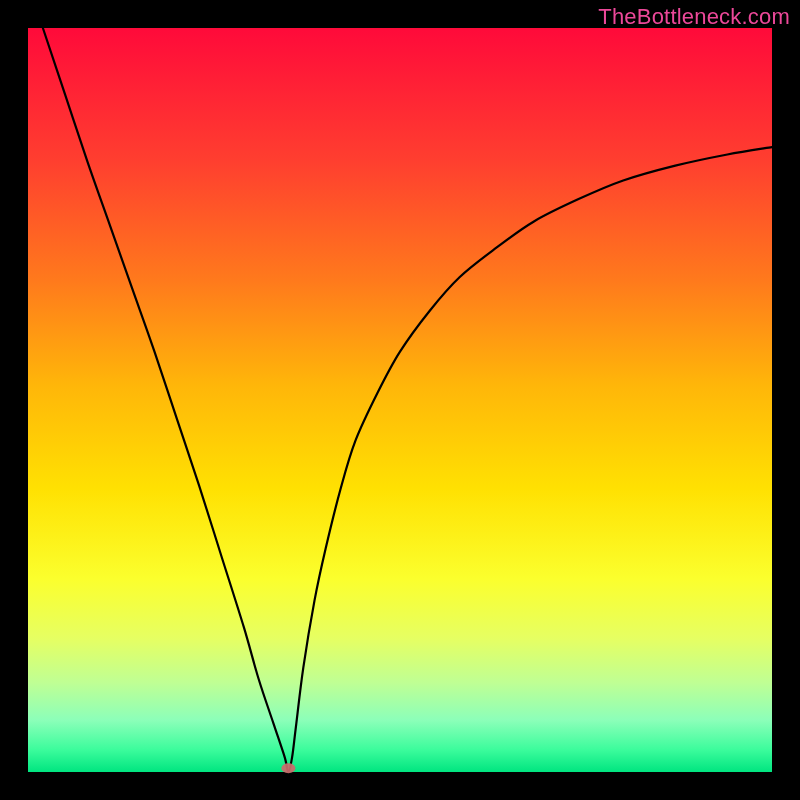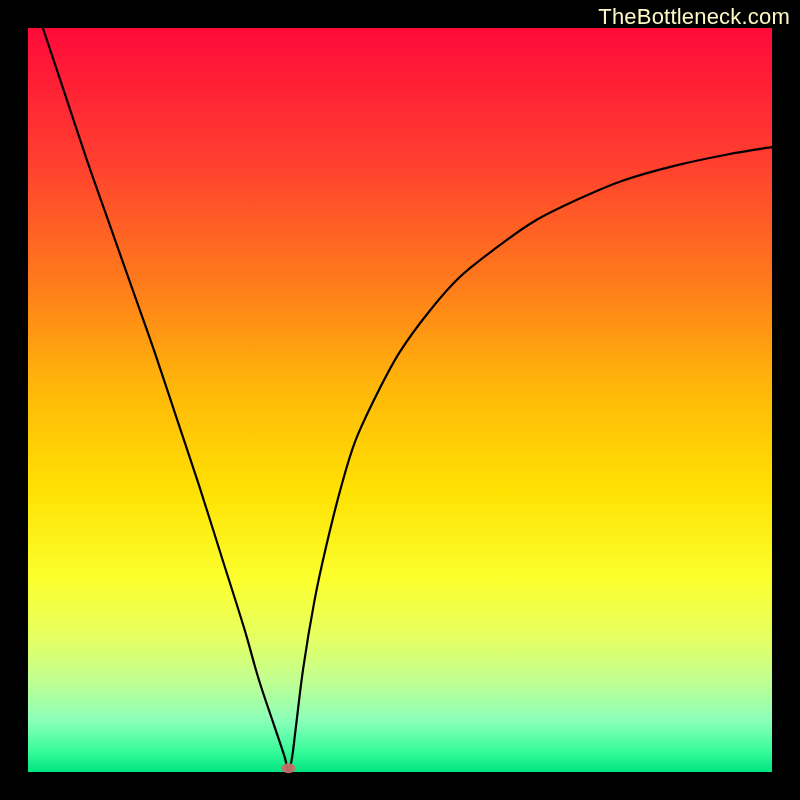--- a/index.html
+++ b/index.html
@@ -43,21 +43,21 @@
     left: 0;
     top: 0;
     width: 744px;
     height: 744px;
     overflow: visible;
   }
   .watermark {
     position: absolute;
     top: 4px;
     right: 10px;
-    color: #fef9c3;
+    color: #ec4899;
     font-size: 22px;
     font-weight: 500;
     letter-spacing: 0.2px;
     pointer-events: none;
   }
 </style>
 </head>
 <body>
 
 <div class="frame">

